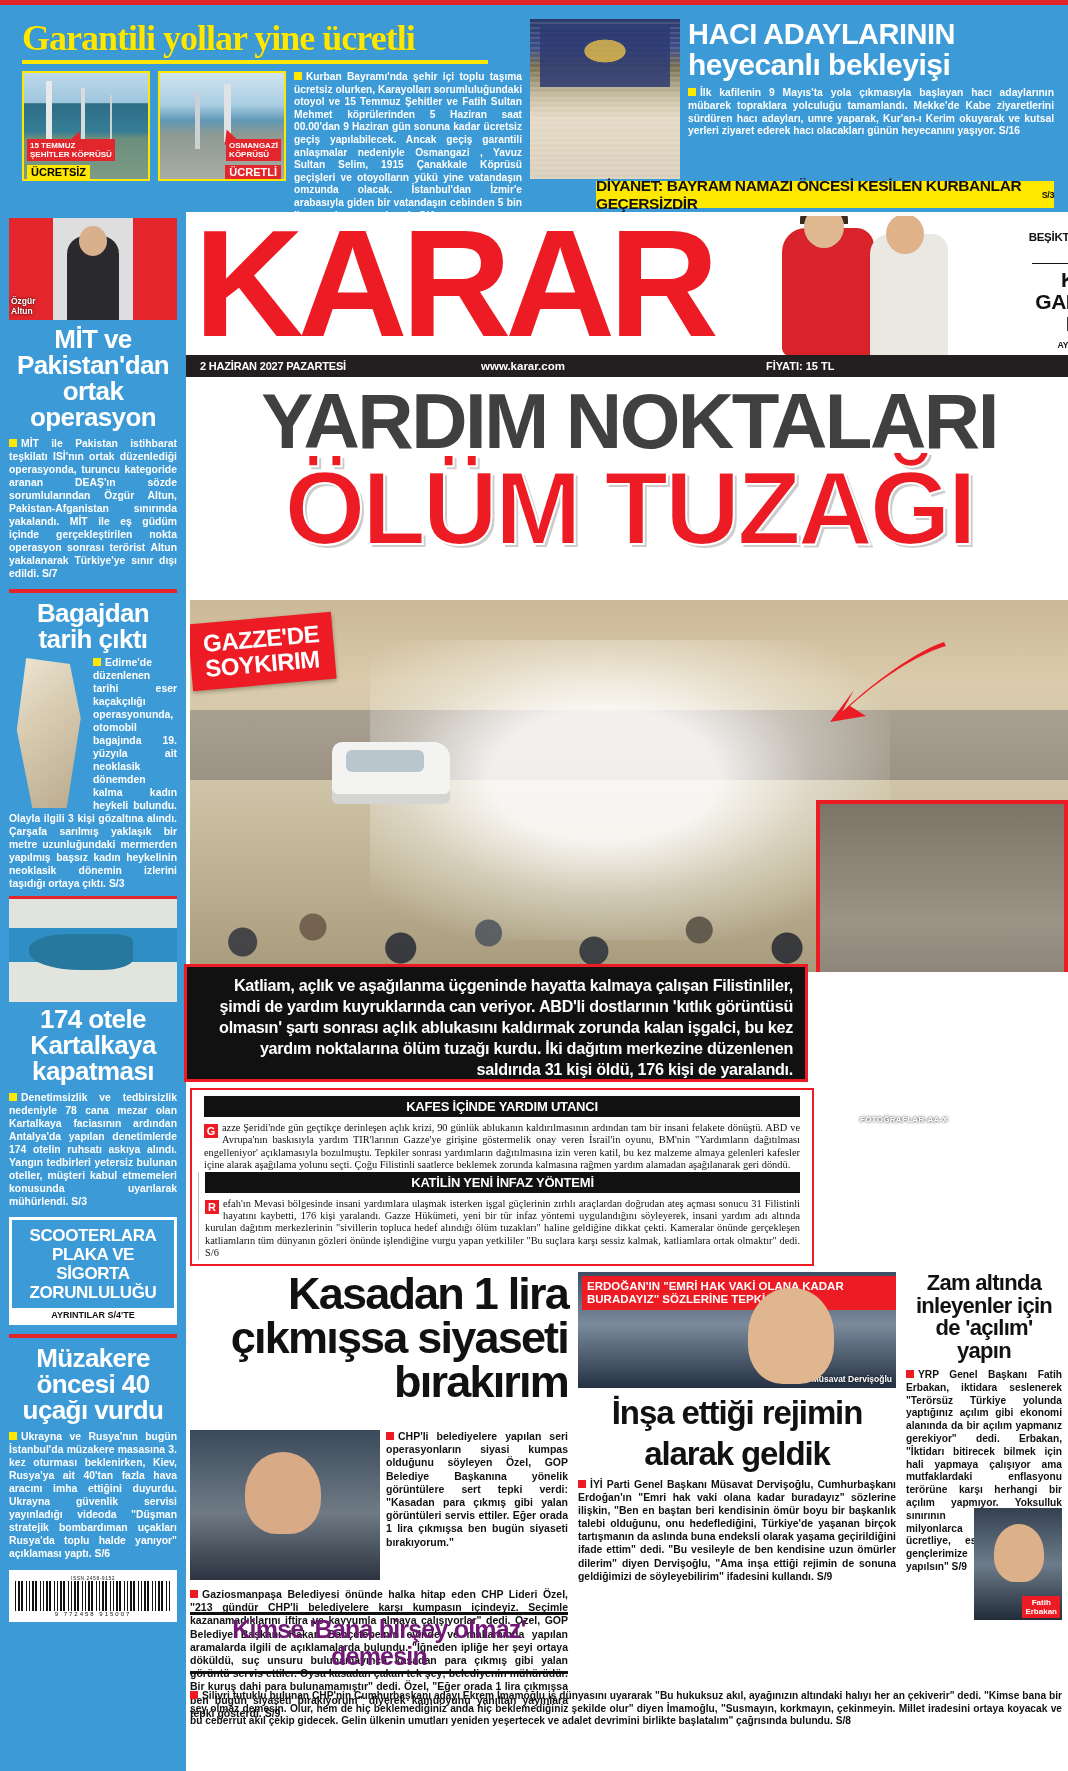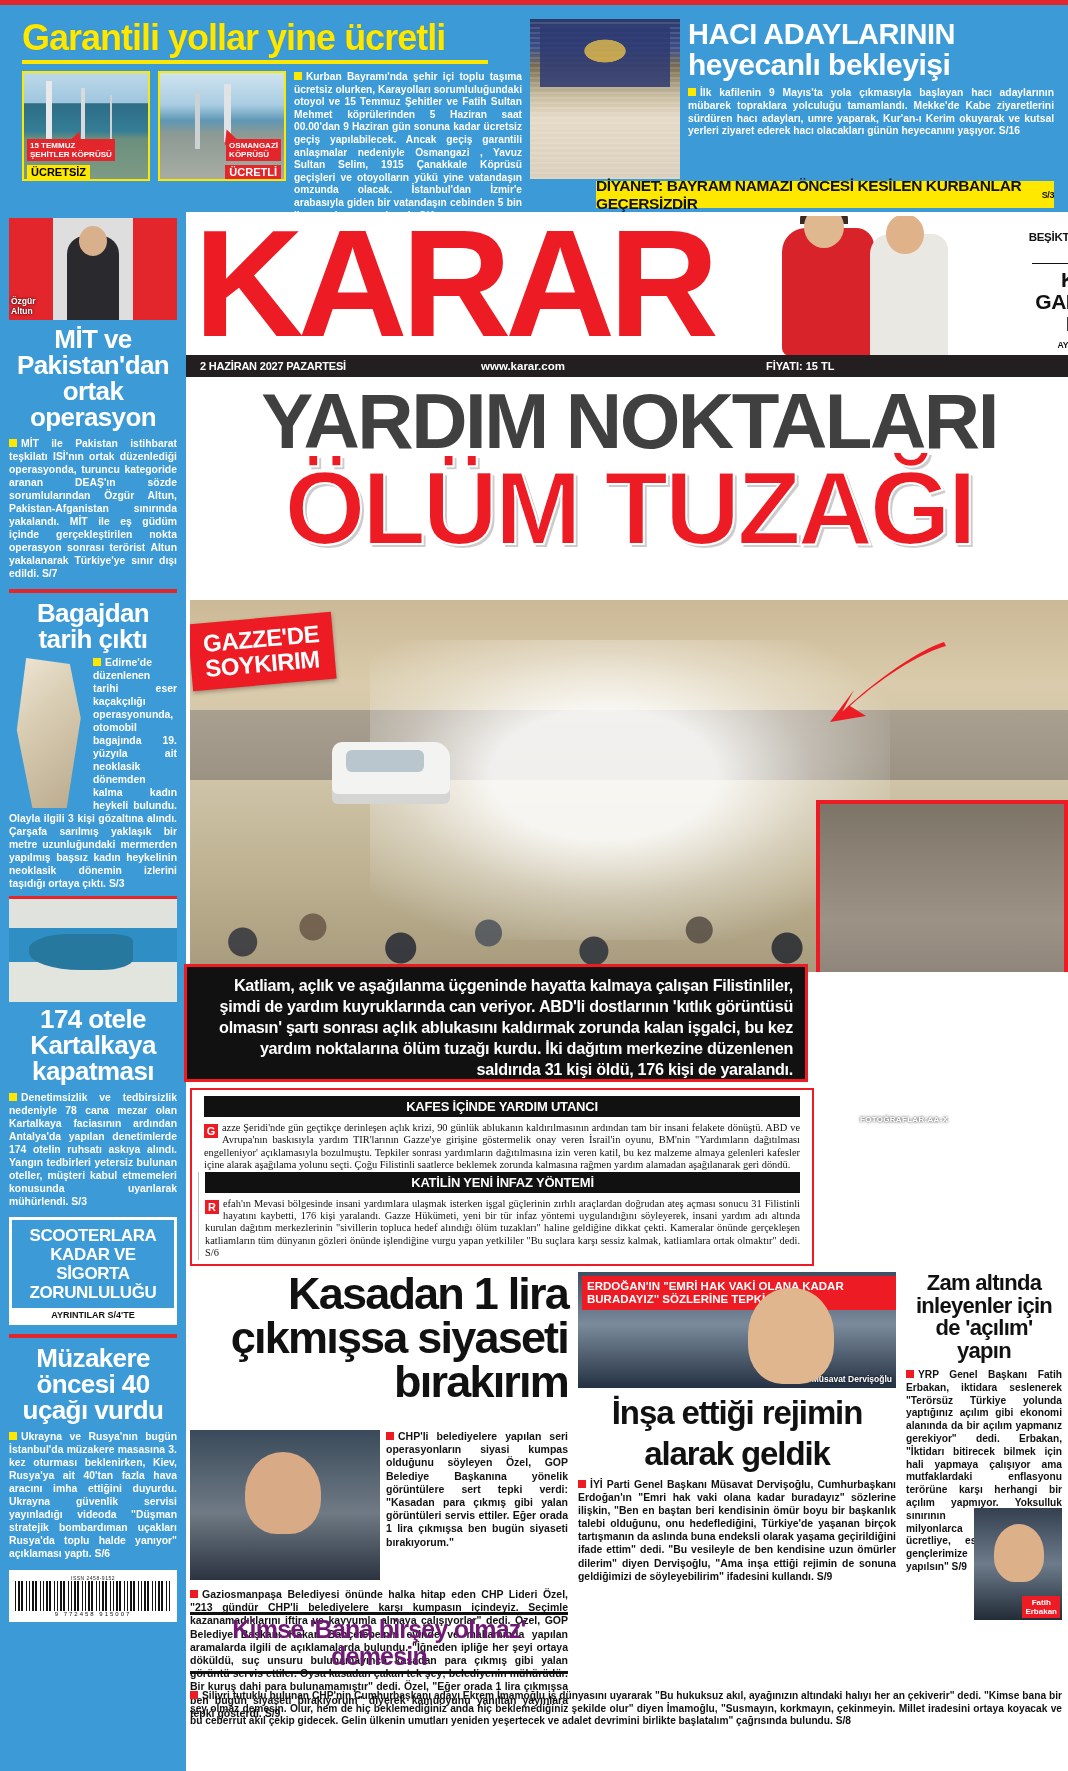--- a/index.html
+++ b/index.html
@@ -18,20 +18,21 @@
     border-top: 5px solid #e3262c;
   }
   .topbar-left {
     position:absolute; left:22px; top:14px; width:500px; height:186px;
     background:#3c9ad6;
   }
   .tl-head {
     font-weight:bold; color:#ffe800; font-size:36px; letter-spacing:-1px;
     line-height:38px; white-space:nowrap;
     text-shadow: 0 0 1px rgba(0,0,0,.25);
+    font-family: Liberation Serif, serif;
   }
   .tl-underline { height:4px; background:#ffe800; width:466px; margin-top:3px; }
   .tl-body { display:flex; gap:8px; margin-top:7px; }
   .photo {
     position:relative; overflow:hidden; border:2px solid #ffe800;
     background:#7fb7d8;
   }
   .ph-bridge1 { width:128px; height:110px; }
   .ph-bridge2 { width:128px; height:110px; }
   
@@ -473,21 +474,21 @@
       <span class="ybox"></span><span>Edirne'de düzenlenen tarihi eser kaçakçılığı operasyonunda, otomobil bagajında 19. yüzyıla ait neoklasik dönemden kalma kadın heykeli bulundu. Olayla ilgili 3 kişi gözaltına alındı. Çarşafa sarılmış yaklaşık bir metre uzunluğundaki mermerden yapılmış başsız kadın heykelinin neoklasik dönemin izlerini taşıdığı ortaya çıktı. S/3</span>
     </div>
 
     <div class="lc-photo-town"></div>
     <div class="lc-head" style="margin-top:4px;">174 otele Kartalkaya kapatması</div>
     <div class="lc-body">
       <span class="ybox"></span><span>Denetimsizlik ve tedbirsizlik nedeniyle 78 cana mezar olan Kartalkaya faciasının ardından Antalya'da yapılan denetimlerde 174 otelin ruhsatı askıya alındı. Yangın tedbirleri yetersiz bulunan oteller, müşteri kabul etmemeleri konusunda uyarılarak mühürlendi. S/3</span>
     </div>
 
     <div class="lc-boxnote">
-      <div class="t">SCOOTERLARA KADAR VE SİGORTA ZORUNLULUĞU</div>
+      <div class="t">SCOOTERLARA PLAKA VE SİGORTA ZORUNLULUĞU</div>
       <div class="s">AYRINTILAR S/4'TE</div>
     </div>
 
     <div class="lc-rule"></div>
     <div class="lc-head">Müzakere öncesi 40 uçağı vurdu</div>
     <div class="lc-body">
       <span class="ybox"></span><span>Ukrayna ve Rusya'nın bugün İstanbul'da müzakere masasına 3. kez oturması beklenirken, Kiev, Rusya'ya ait 40'tan fazla hava aracını imha ettiğini duyurdu. Ukrayna güvenlik servisi yayınladığı videoda "Düşman stratejik bombardıman uçakları Rusya'da toplu halde yanıyor" açıklaması yaptı. S/6</span>
     </div>
 
     <div class="barcode">

